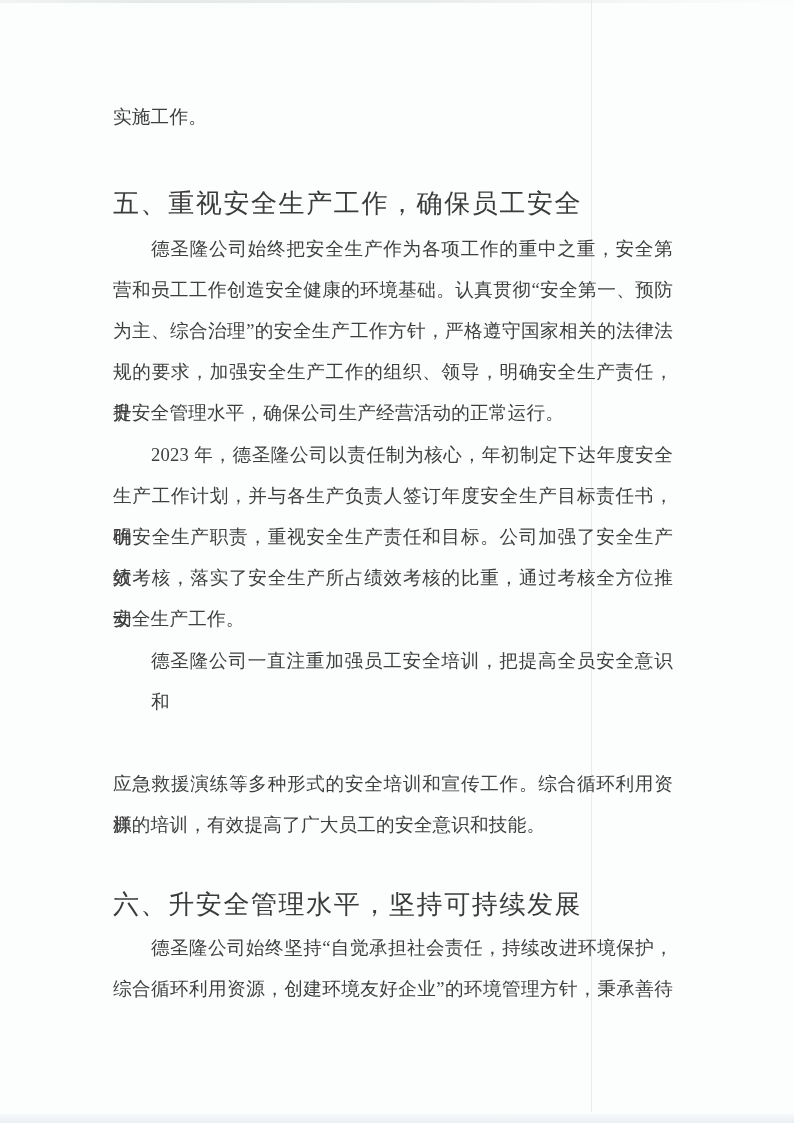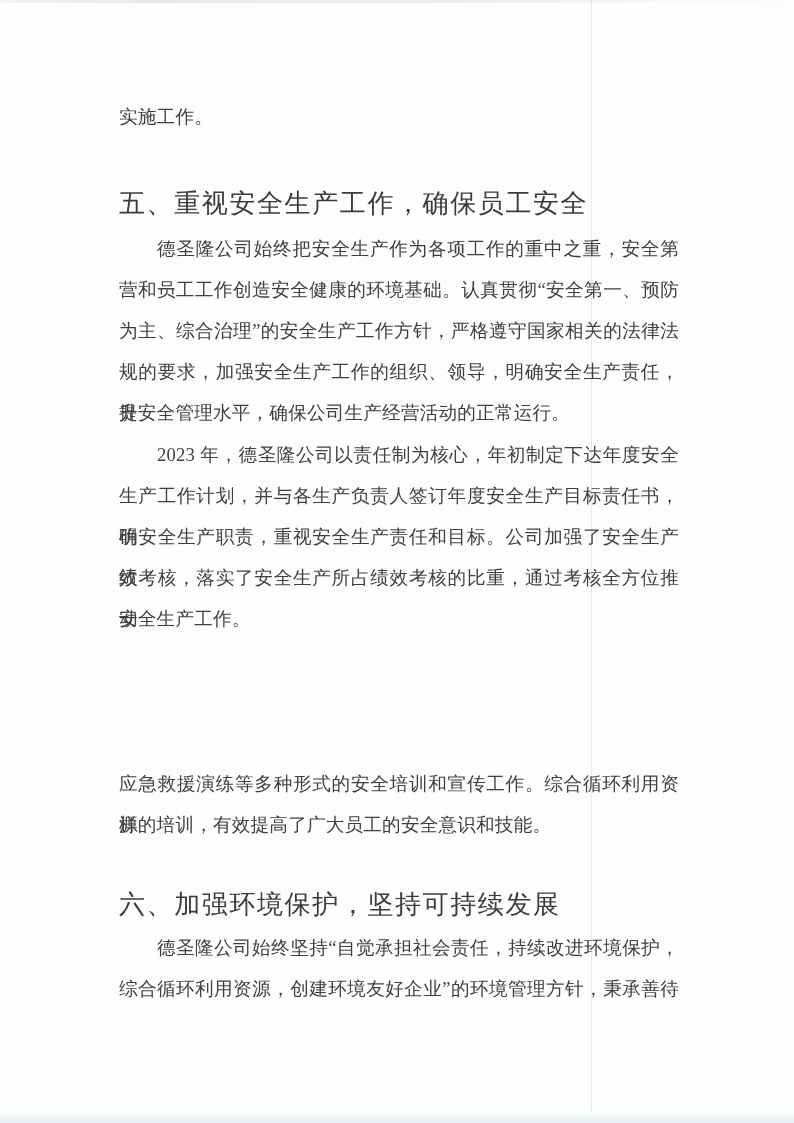--- a/index.html
+++ b/index.html
@@ -31,21 +31,21 @@
   }
   .bottom-edge {
     position: absolute;
     left: 0; bottom: 0;
     width: 794px; height: 9px;
     background: linear-gradient(to bottom, #f7fafb, #e9eff2);
   }
   
   .textblock {
     position: absolute;
-    left: 119px; top: 0;
+    left: 113px; top: 0;
     width: 560px; height: 825px;
     color: #3e3e3e;
     text-decoration: underline;
   }
   .ln {
     position: absolute;
     left: 0;
     width: 560px;
     height: 41px;
     line-height: 41px;
@@ -87,22 +87,23 @@
     <div class="ln just" style="top:310px">为主、综合治理”的安全生产工作方针，严格遵守国家相关的法律法</div>
     <div class="ln just" style="top:351px">规的要求，加强安全生产工作的组织、领导，明确安全生产责任，提</div>
     <div class="ln" style="top:392px">升安全管理水平，确保公司生产经营活动的正常运行。</div>
 
     <div class="ln just ind" style="top:434px">2023 年，德圣隆公司以责任制为核心，年初制定下达年度安全</div>
     <div class="ln just" style="top:475px">生产工作计划，并与各生产负责人签订年度安全生产目标责任书，明</div>
     <div class="ln just" style="top:516px">确安全生产职责，重视安全生产责任和目标。公司加强了安全生产绩</div>
     <div class="ln just" style="top:557px">效考核，落实了安全生产所占绩效考核的比重，通过考核全方位推动</div>
     <div class="ln" style="top:598px">安全生产工作。</div>
 
+    <div class="ln just ind" style="top:640px">德圣隆公司一直注重加强员工安全培训，把提高全员安全意识和</div>
     <div class="ln just" style="top:763px">应急救援演练等多种形式的安全培训和宣传工作。综合循环利用资源</div>
     <div class="ln" style="top:804px">样的培训，有效提高了广大员工的安全意识和技能。</div>
 
-    <div class="ln head" style="top:884px">六、加强环境保护，坚持可持续发展</div>
+    <div class="ln head" style="top:884px">六、升安全管理水平，坚持可持续发展</div>
 
     <div class="ln just ind" style="top:927px">德圣隆公司始终坚持“自觉承担社会责任，持续改进环境保护，</div>
     <div class="ln just" style="top:968px">综合循环利用资源，创建环境友好企业”的环境管理方针，秉承善待</div>
 
   </div>
 </div>
 
 </body></html>

